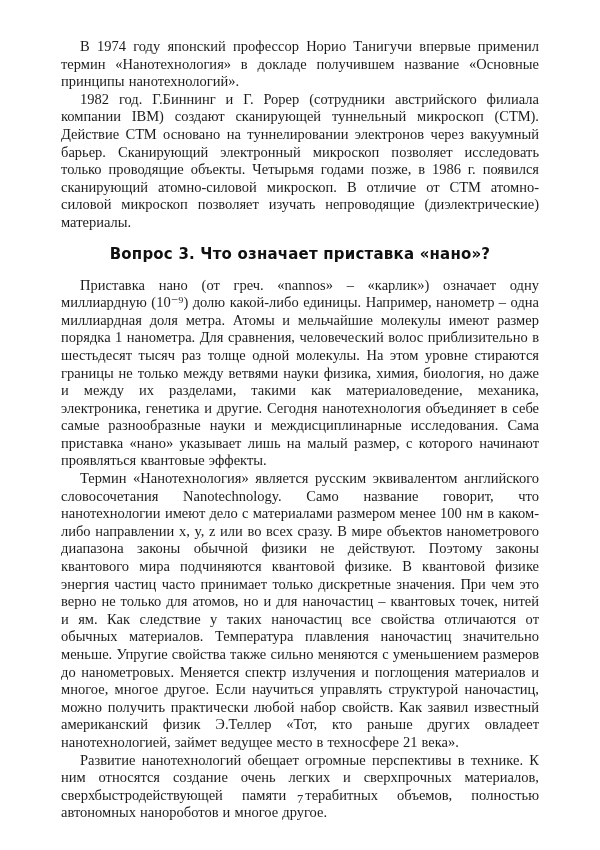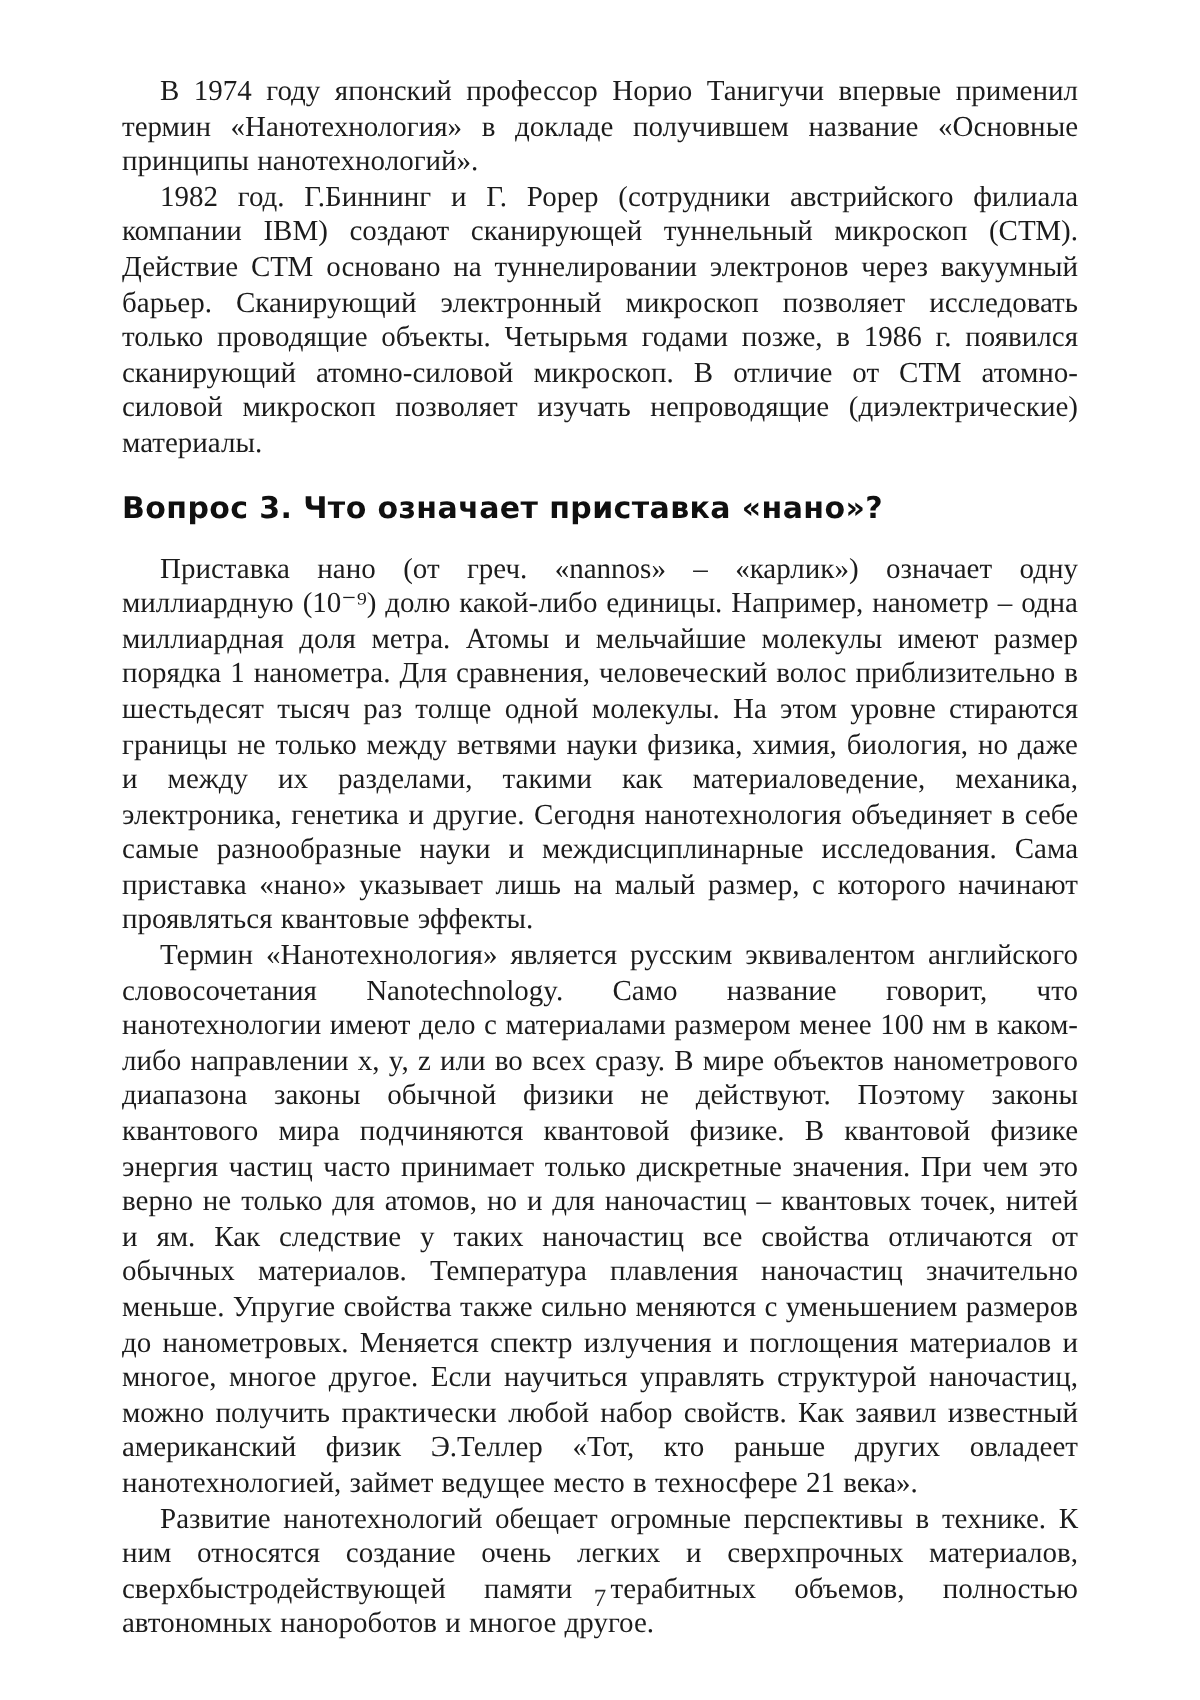--- a/index.html
+++ b/index.html
@@ -37,20 +37,21 @@
     word-spacing: 0.5px;
   }
   .q-heading {
     margin: 13px 0 13px 0;
     font-family: "DejaVu Sans", "Liberation Sans", sans-serif;
     font-weight: bold;
     font-size: 15px;
     line-height: 19px;
     letter-spacing: 0.2px;
     color: #101010;
+    text-align: center;
   }
   .page-number {
     position: absolute;
     top: 792px;
     left: 0;
     width: 600px;
     text-align: center;
     font-family: "Liberation Serif", "DejaVu Serif", serif;
     font-size: 12.5px;
     color: #2a2a2a;

